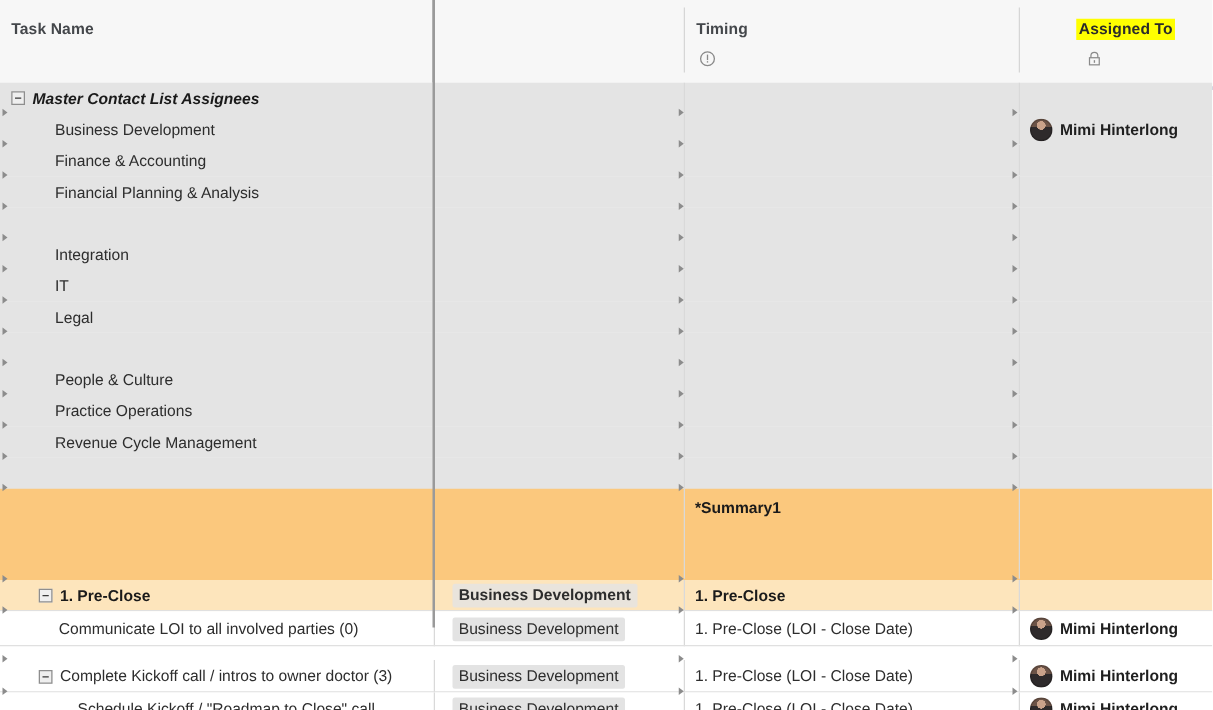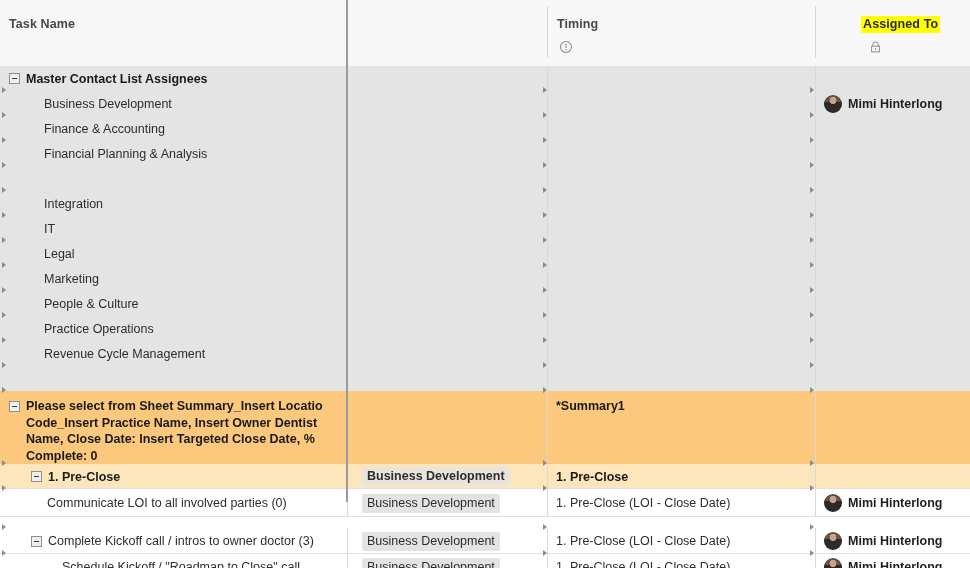--- a/index.html
+++ b/index.html
@@ -136,21 +136,21 @@
   }
 
   
   .r-gray  { background: #e4e4e4; }
   .r-white { background: #ffffff; }
   .r-orange{ background: #fbc87d; }
   .r-lorange{ background: #fde5bc; }
 
   
   .bold  { font-weight: bold; color: #1a1a1a; }
-  .ind0  { padding-left: 9px; }
+  .ind0  { padding-left: 9px; font-style: italic; }
   .ind1  { padding-left: 44px; }
   .ind2  { padding-left: 31px; }
   .ind3  { padding-left: 47px; }
   .ind4  { padding-left: 62px; }
 
   .toggle {
     display: inline-block;
     width: 11px; height: 11px;
     border: 1px solid #8e8e8e;
     background: #efefef;
@@ -393,25 +393,20 @@
         <div class="cell c-asgn"></div>
         <div class="rowline" style="background: rgb(228, 228, 228);"></div>
       </div>
       <div class="tri" style="left: 2px; top: 196px;"></div>
       <div class="tri" style="left: 543px; top: 196px;"></div>
       <div class="tri" style="left: 810px; top: 196px;"></div>
       <div class="row r-gray" style="position: absolute; top: 200px; height: 25px;">
         <div class="vline v1"></div>
         <div class="vline v2"></div>
         <div class="vline v3"></div>
-        <div class="cell c-task">
-          <span class="ind1" style="display: flex; align-items: center; white-space: nowrap;">
-            <span class="">Marketing</span>
-          </span>
-        </div>
         <div class="cell c-dept"></div>
         <div class="cell c-time"></div>
         <div class="cell c-asgn"></div>
         <div class="rowline" style="background: rgb(228, 228, 228);"></div>
       </div>
       <div class="tri" style="left: 2px; top: 221px;"></div>
       <div class="tri" style="left: 543px; top: 221px;"></div>
       <div class="tri" style="left: 810px; top: 221px;"></div>
       <div class="row r-gray" style="position: absolute; top: 225px; height: 25px;">
         <div class="vline v1"></div>
@@ -478,26 +473,20 @@
         <div class="cell c-asgn"></div>
         <div class="rowline" style="background: rgb(228, 228, 228);"></div>
       </div>
       <div class="tri" style="left: 2px; top: 321px;"></div>
       <div class="tri" style="left: 543px; top: 321px;"></div>
       <div class="tri" style="left: 810px; top: 321px;"></div>
       <div class="row r-orange" style="position: absolute; top: 325px; height: 73px;">
         <div class="vline v1"></div>
         <div class="vline v2"></div>
         <div class="vline v3"></div>
-        <div class="cell c-task multiline">
-          <span class="ind0" style="display: flex; align-items: flex-start; white-space: normal;">
-            <span class="toggle" style="margin-top: 3px;"></span>
-            <span class="bold">Please select from Sheet Summary_Insert Locatio Code_Insert Practice Name, Insert Owner Dentist Name, Close Date: Insert Targeted Close Date, % Complete: 0</span>
-          </span>
-        </div>
         <div class="cell c-dept"></div>
         <div class="cell c-time multiline">
           <span class="txt bold">*Summary1</span>
         </div>
         <div class="cell c-asgn"></div>
         <div class="rowline" style="background: rgb(251, 200, 125);"></div>
       </div>
       <div class="tri" style="left: 2px; top: 394px;"></div>
       <div class="tri" style="left: 543px; top: 394px;"></div>
       <div class="tri" style="left: 810px; top: 394px;"></div>

